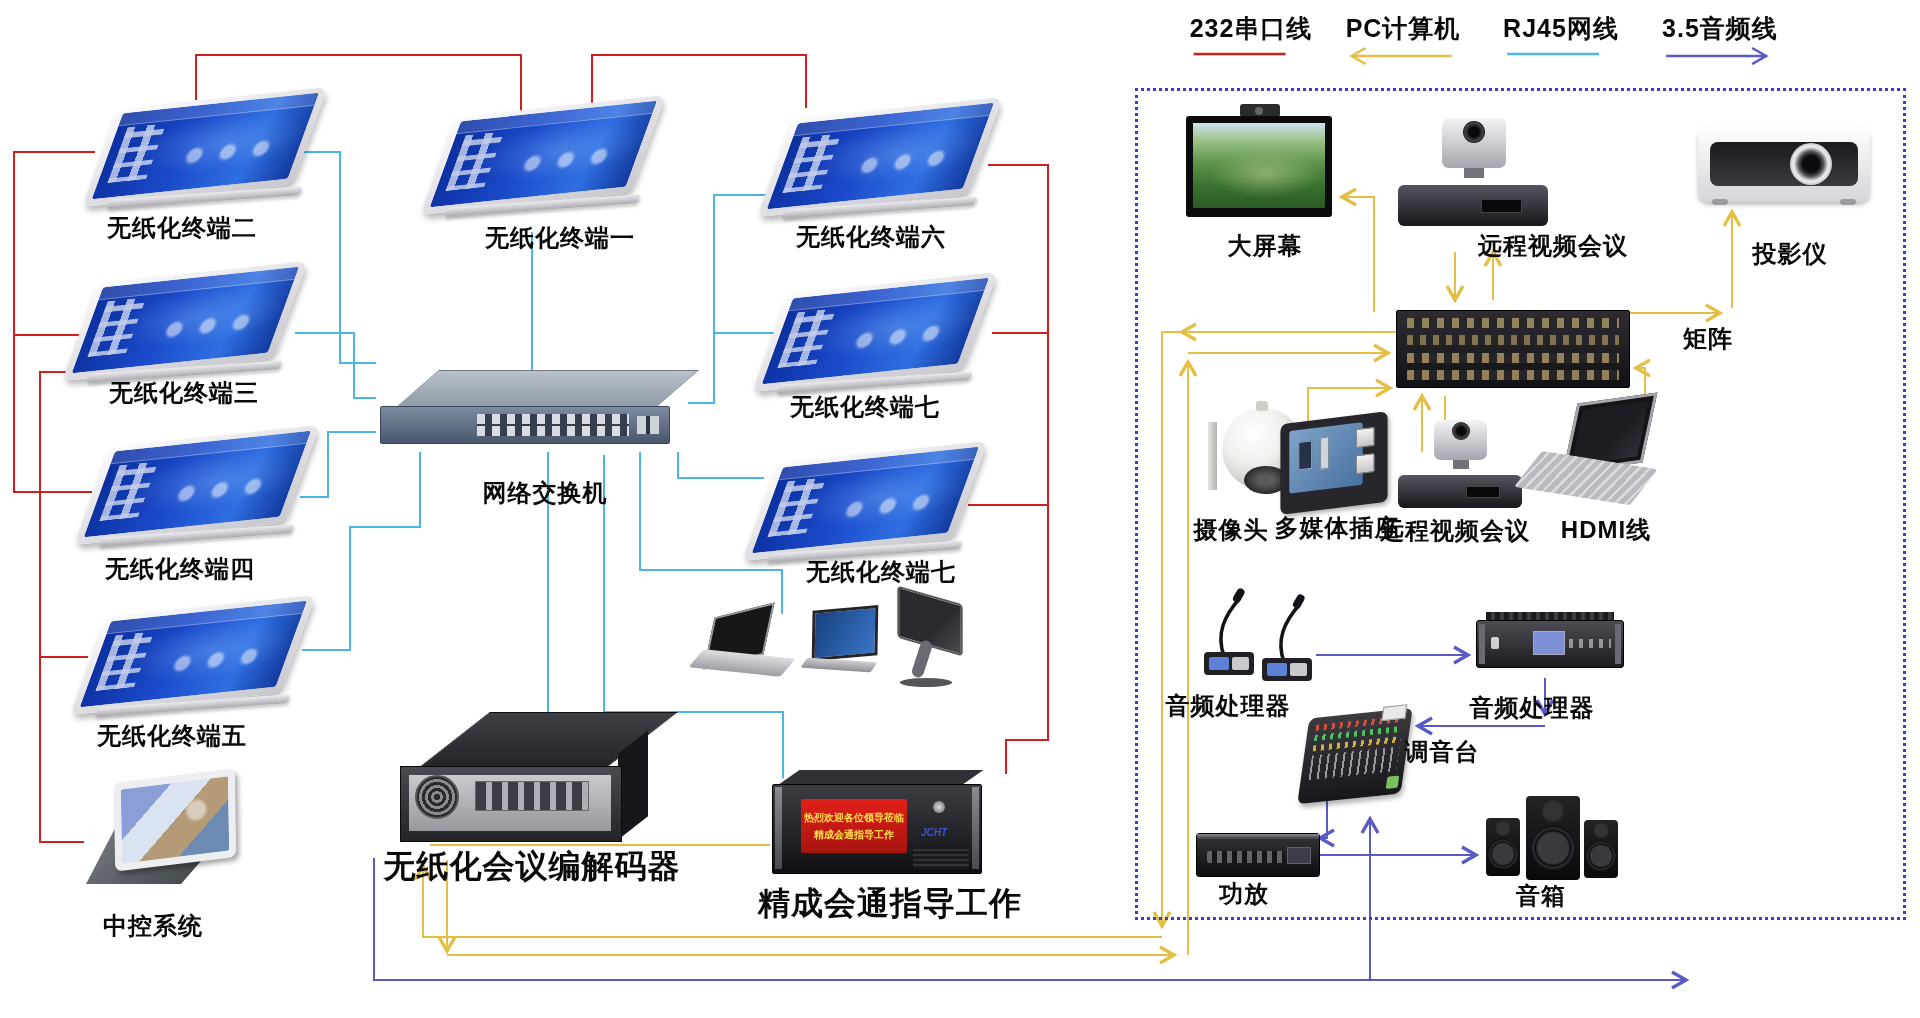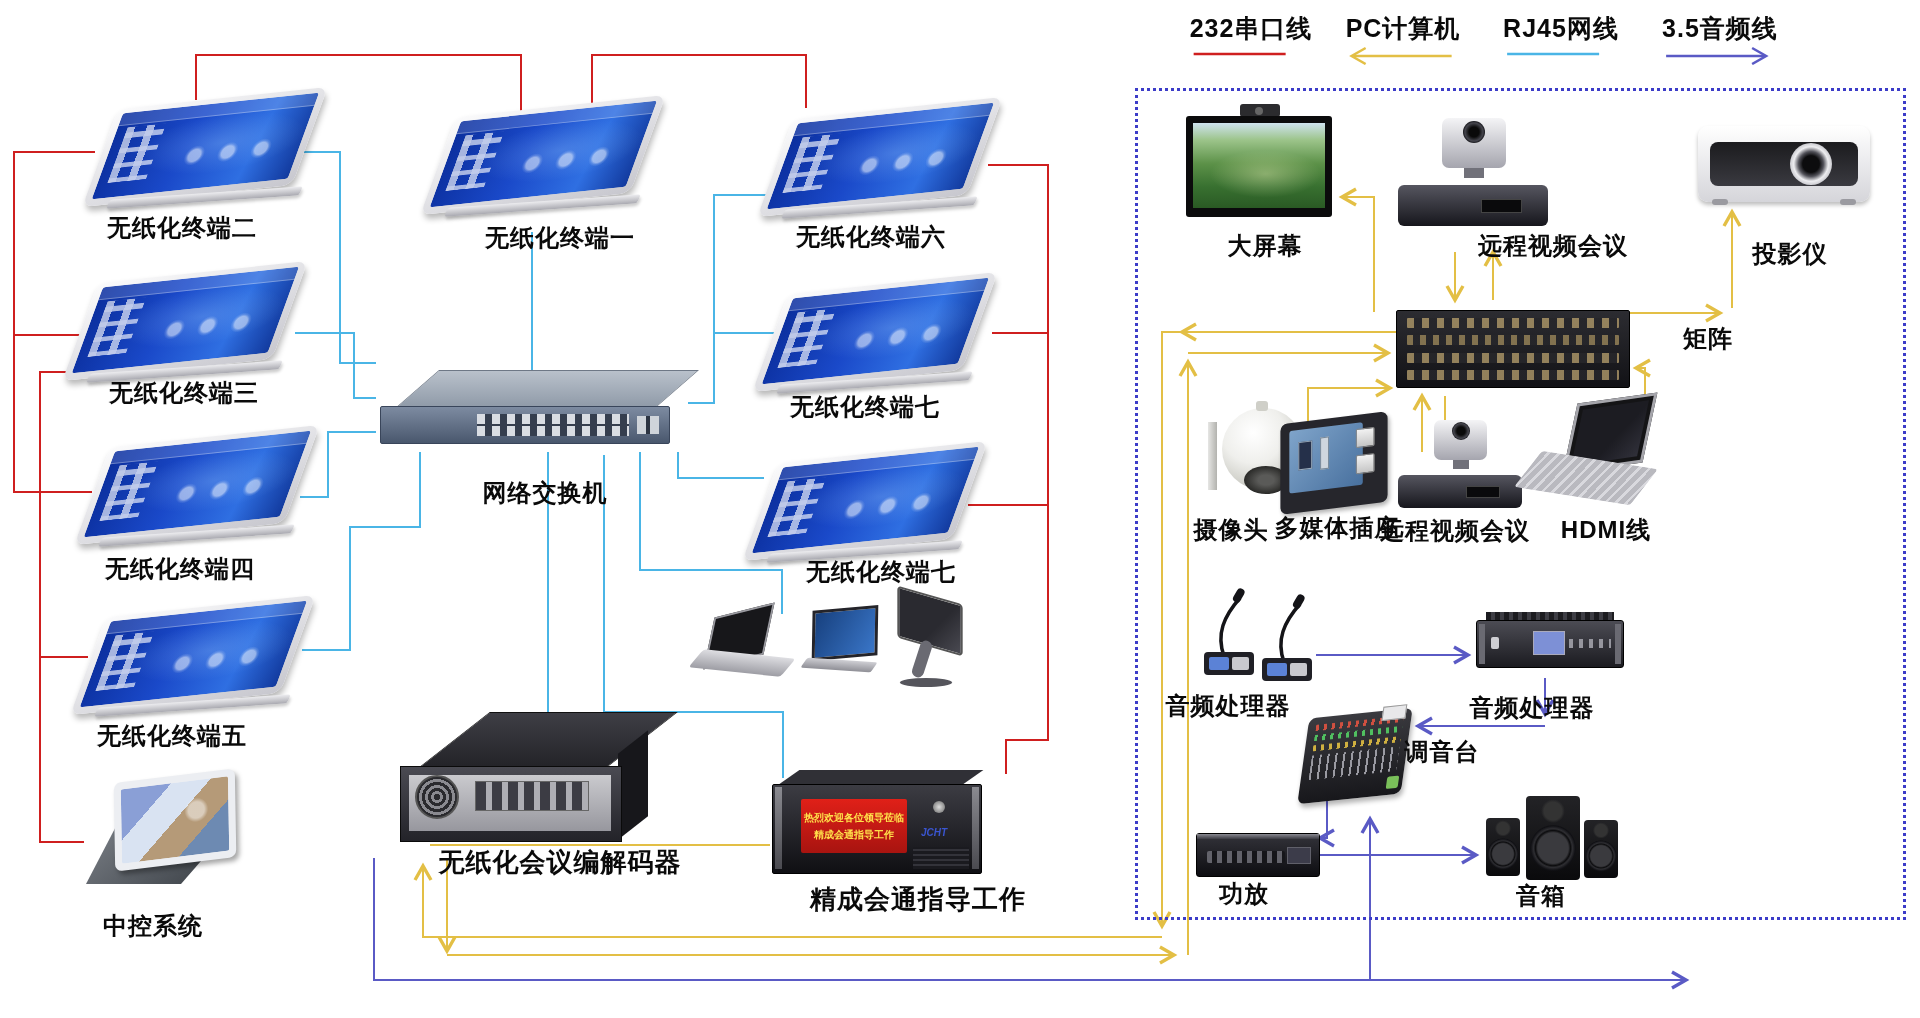--- a/index.html
+++ b/index.html
@@ -1,21 +1,21 @@
 <!DOCTYPE html>
 <html><head>
 <meta charset="utf-8">
 <style>
   html,body{margin:0;padding:0;}
   body{width:1920px;height:1018px;position:relative;background:#fff;overflow:hidden;
        font-family:"Liberation Sans", sans-serif;}
   
   .lbl{position:absolute;font-weight:bold;color:#0a0a0a;font-size:24px;
        white-space:nowrap;transform:translateX(-50%);letter-spacing:1px;}
-  .lbl.big{font-size:26px;margin-left:28px;}
+  .lbl.big{font-size:32px;}
   .legend-item{position:absolute;text-align:left;transform:translateX(-50%);}
   .legend-item .lg-txt{font-weight:bold;font-size:25px;color:#0a0a0a;letter-spacing:1px;}
   
   .panel{position:absolute;left:1135px;top:88px;width:765px;height:826px;
          border:3px dotted #3c3cc8;}
   
   .tablet{position:absolute;width:210px;}
   .tab-body{height:86px;background:linear-gradient(160deg,#fbfbfc,#c7c7ce);border-radius:10px;
             transform:skew(-20deg,-6deg);padding:5px 7px 7px;box-shadow:3px 5px 6px rgba(0,0,0,.28);}
   .tab-screen{height:100%;border-radius:3px;position:relative;overflow:hidden;background:

